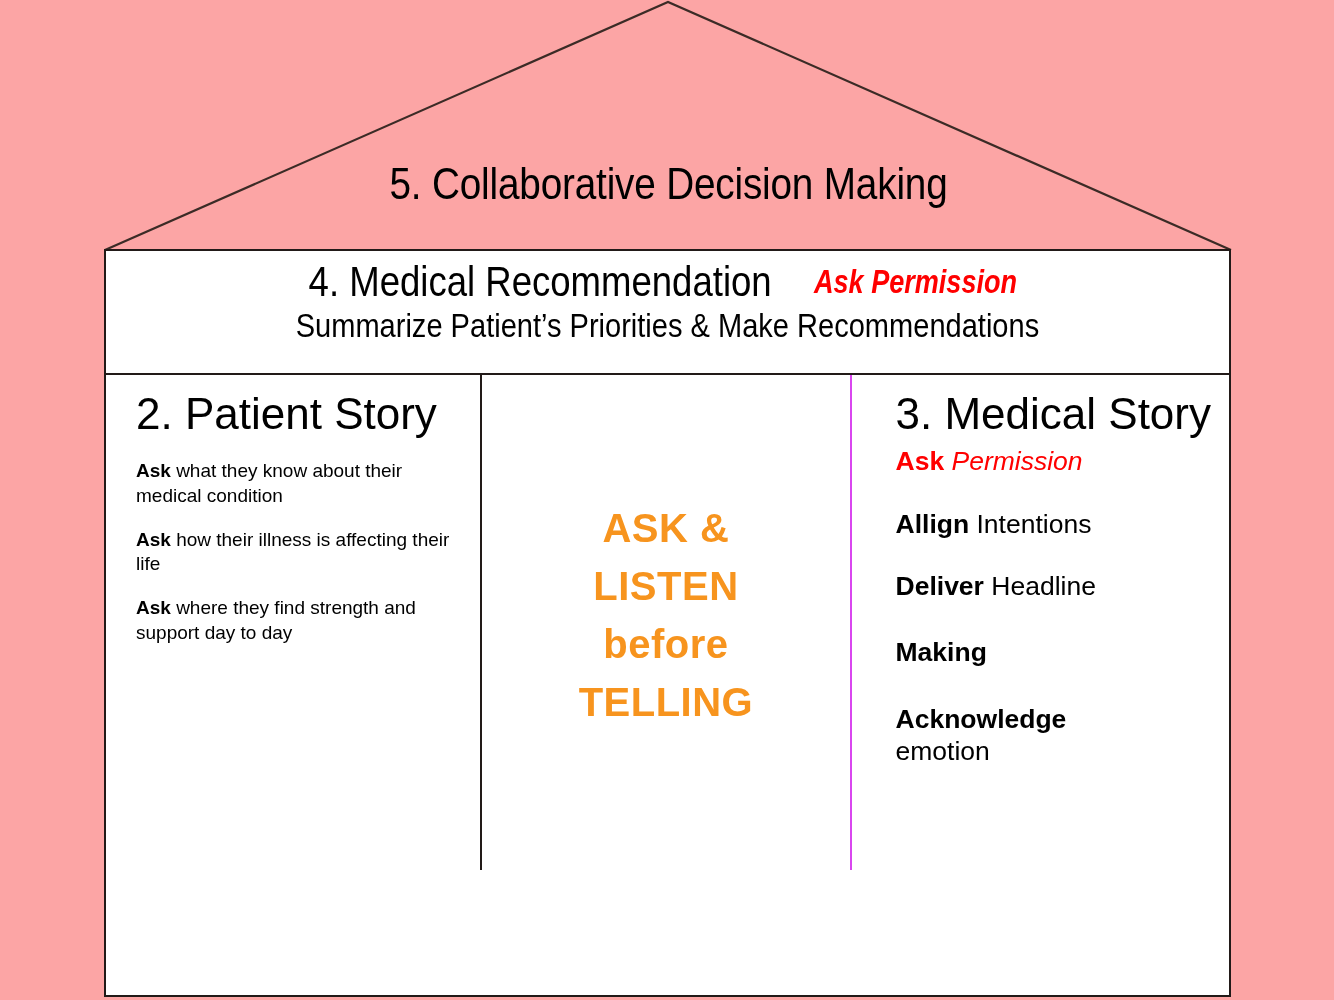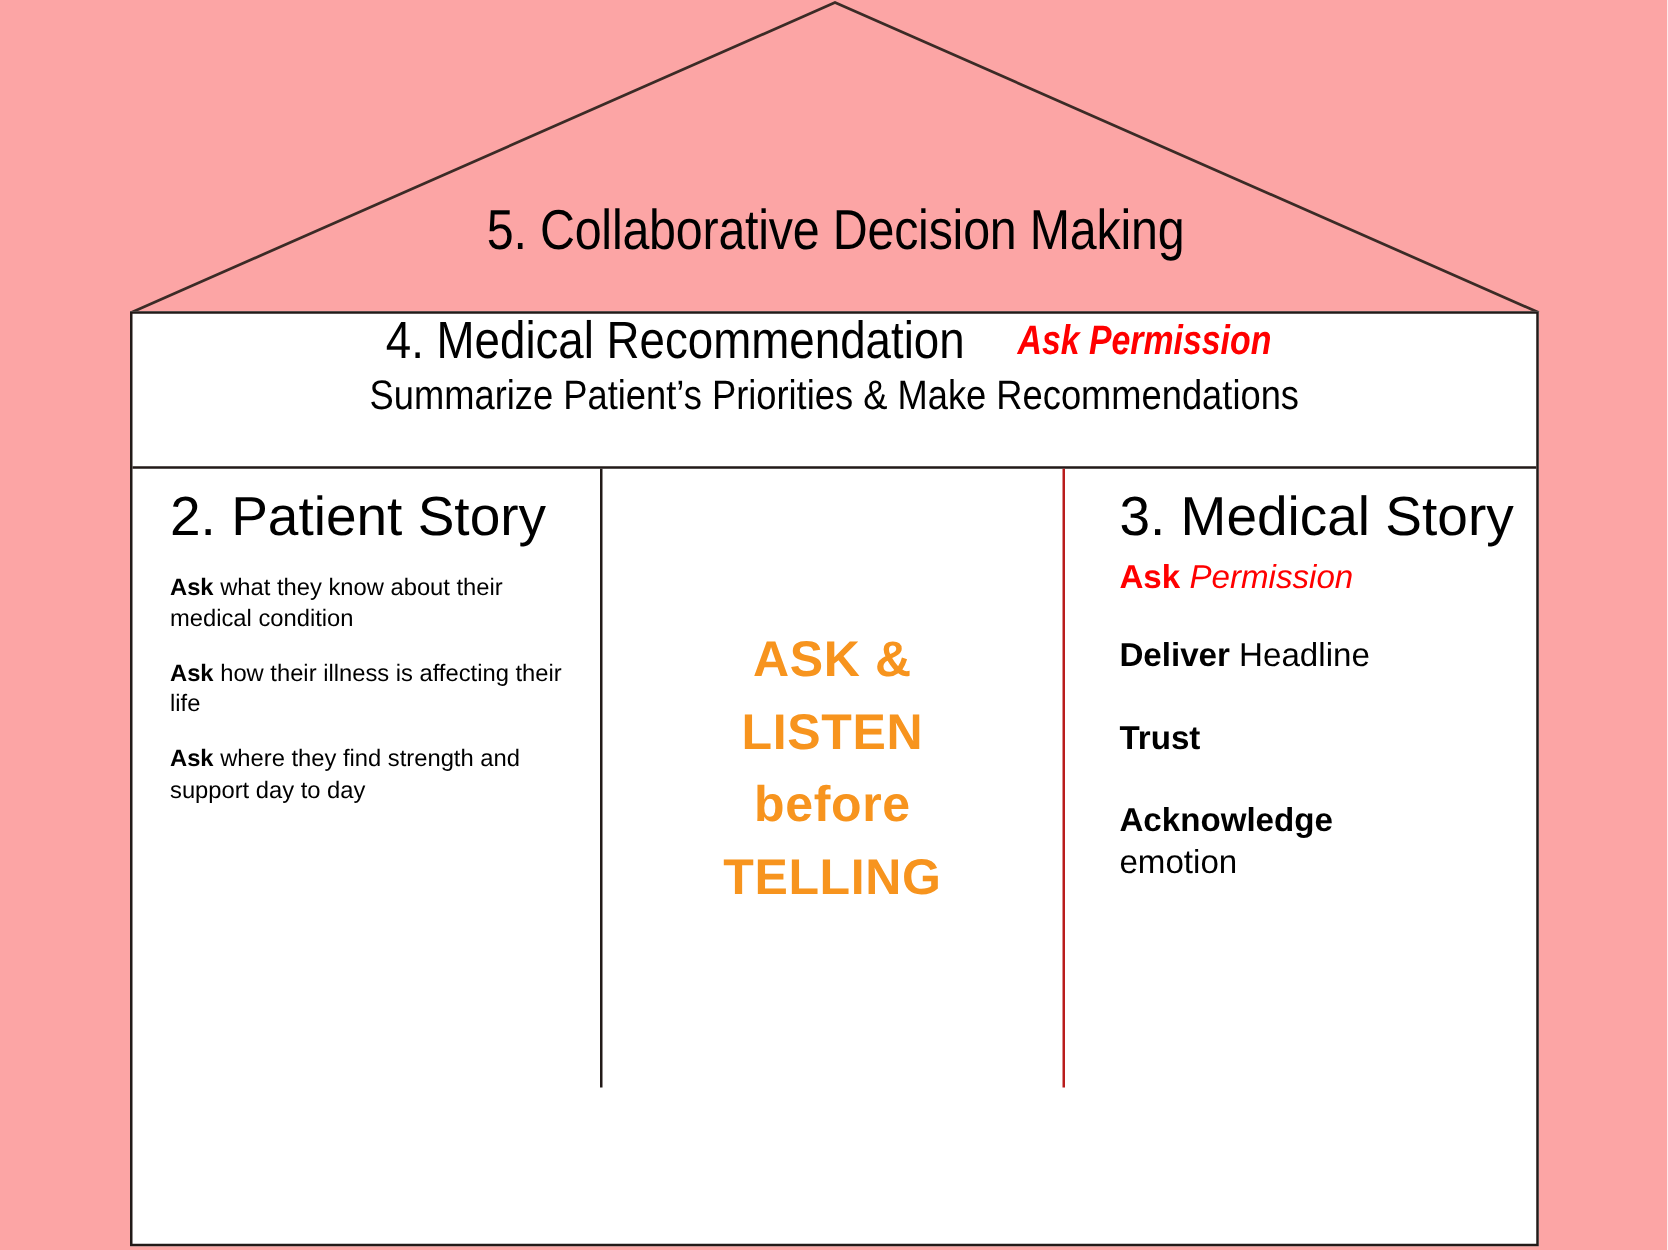--- a/index.html
+++ b/index.html
@@ -58,20 +58,21 @@
 
   
   #attic {
     position: absolute;
     left: 0;
     top: 0;
     right: 0;
     height: 124px;
     box-sizing: border-box;
     border-bottom: 2px solid #221a18;
+    padding-top: 10px;
   }
   .attic-line1 {
     text-align: center;
     white-space: nowrap;
     line-height: 1.0;
   }
   .attic-title {
     font-size: 42px;
     font-weight: 400;
     color: #000000;
@@ -117,21 +118,21 @@
     right: 0;
     height: 495px;
     display: flex;
   }
   .col {
     position: relative;
     box-sizing: border-box;
     height: 100%;
   }
   #col-left   { width: 375px; padding: 16px 24px 0 30px; }
-  #col-center { width: 372px; border-left: 2px solid #221a18; border-right: 2px solid #b91c1c;
+  #col-center { width: 372px; border-left: 2px solid #221a18; border-right: 2px solid #d946ef;
                 display: flex; align-items: center; justify-content: center; }
   #col-right  { flex: 1; padding: 16px 18px 0 44px; }
 
   .col-title {
     font-size: 44px;
     font-weight: 400;
     color: #000000;
     line-height: 1.05;
     margin-bottom: 22px;
     white-space: nowrap;
@@ -279,25 +280,28 @@
           <div>TELLING</div>
         </div>
       </div>
 
       <div class="col" id="col-right">
         <div class="col-title">3. Medical Story</div>
 
         <div class="ritem red">
           <b>Ask</b><i> Permission</i>
         </div>
+        <div class="ritem tight">
+          <b>Allign</b><span> Intentions</span>
+        </div>
         <div class="ritem">
           <b>Deliver</b><span> Headline</span>
         </div>
         <div class="ritem">
-          <b>Trust</b><span></span>
+          <b>Making</b><span></span>
         </div>
         <div class="ritem">
           <b>Acknowledge</b><br>
           <span> emotion</span>
         </div>
       </div>
 
     </div>
 
 

